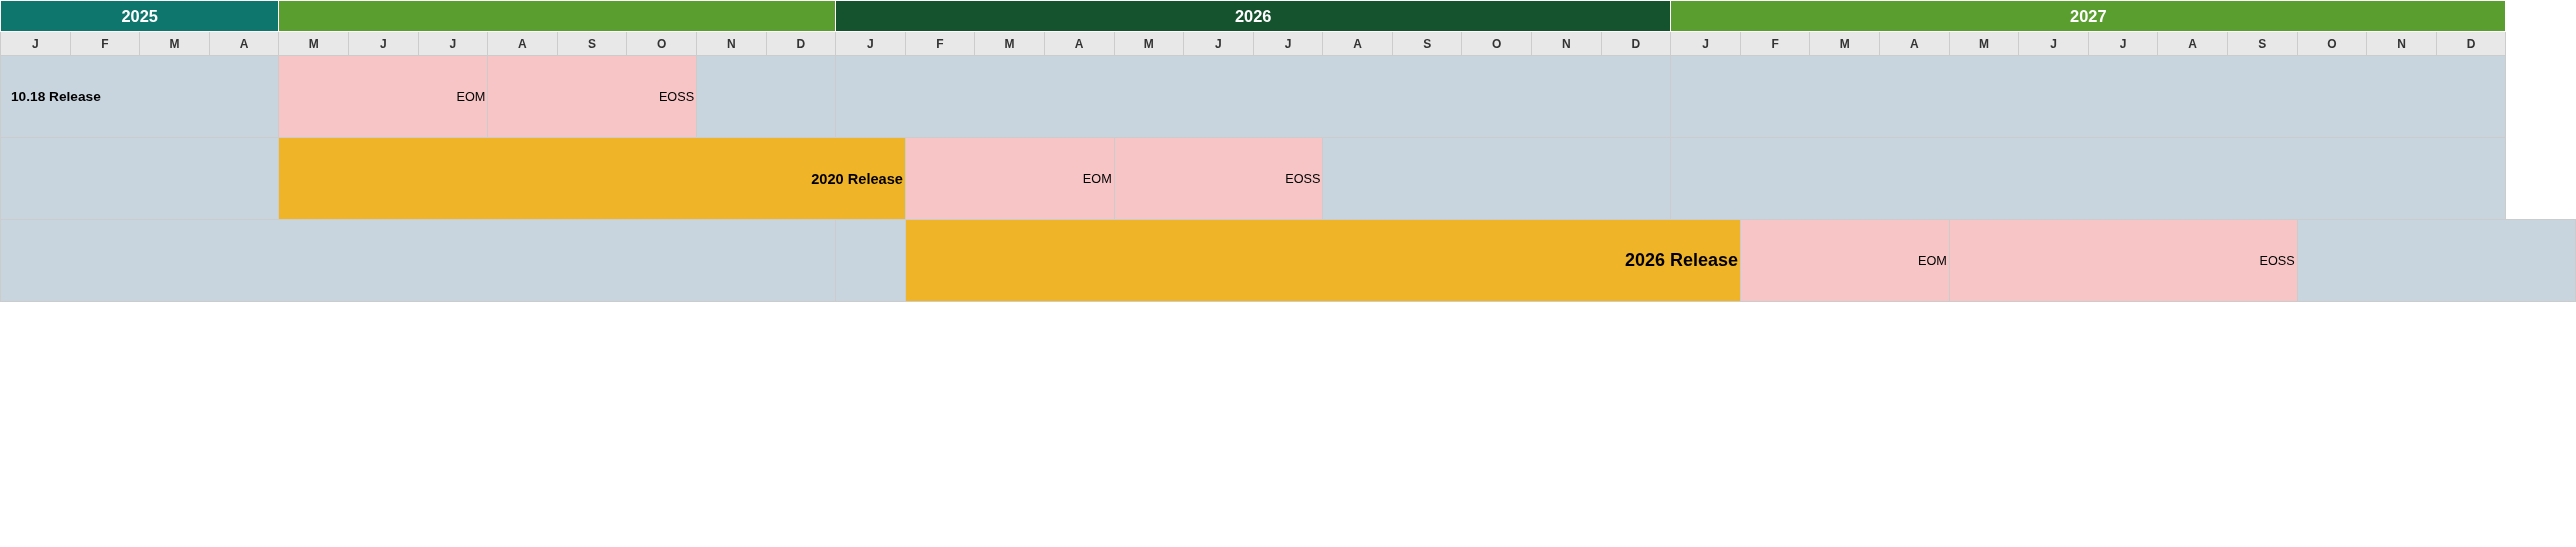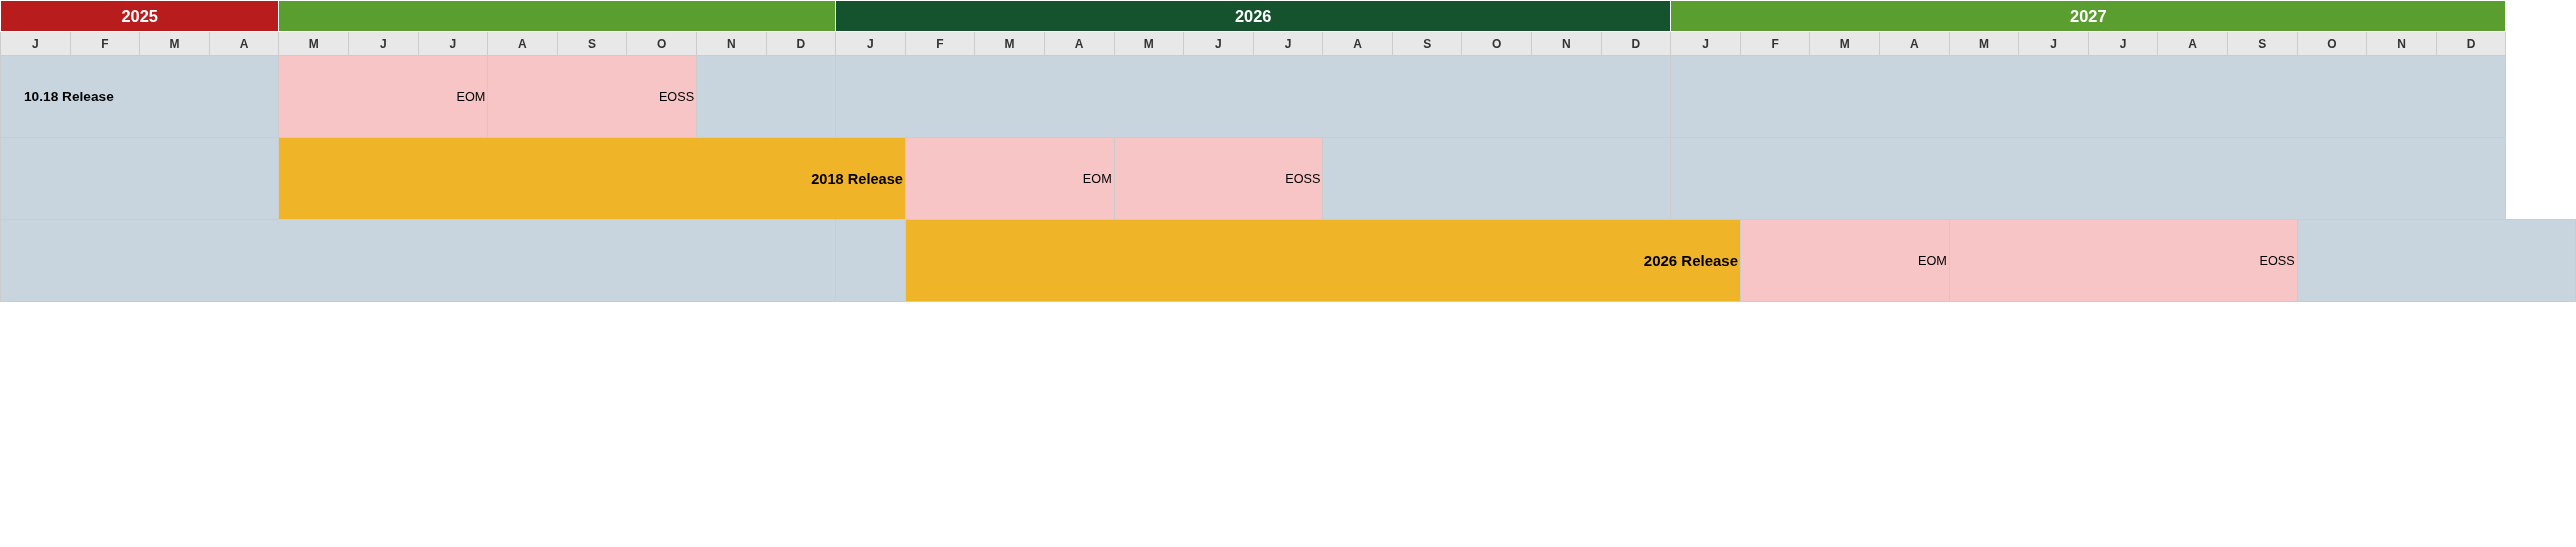--- a/index.html
+++ b/index.html
@@ -54,21 +54,21 @@
     }
   </style>
 </head>
 <body>
 
 <div class="calendar-container">
   <table>
     <thead>
 
       <tr>
-        <th class="year-header" colspan="4" style="background-color:#b91c1c;color:#fff;font-size:16.4px;font-weight:bold;text-align:center;border:0.9px solid #fff;padding:5.5px 0;">2025</th>
+        <th class="year-header" colspan="4" style="background-color:#0f766e;color:#fff;font-size:16.4px;font-weight:bold;text-align:center;border:0.9px solid #fff;padding:5.5px 0;">2025</th>
         <th class="year-header" colspan="8" style="background-color:#5a9e2f;color:#fff;font-size:16.4px;font-weight:bold;text-align:center;border:0.9px solid #fff;padding:5.5px 0;"></th>
         <th class="year-header" colspan="12" style="background-color:#14532d;color:#fff;font-size:16.4px;font-weight:bold;text-align:center;border:1.8px solid #fff;padding:5.5px 0;">2026</th>
         <th class="year-header" colspan="12" style="background-color:#5a9e2f;color:#fff;font-size:16.4px;font-weight:bold;text-align:center;border:1.8px solid #fff;padding:4px 0;">2027</th>
       </tr>
 
       <tr>
 
         <th class="month-header">J</th>
         <th class="month-header">F</th>
         <th class="month-header">M</th>
@@ -106,58 +106,58 @@
         <th class="month-header">S</th>
         <th class="month-header">O</th>
         <th class="month-header">N</th>
         <th class="month-header">D</th>
       </tr>
     </thead>
     <tbody>
 
       <tr>
 
-        <td colspan="4" style="background-color:#c8d4de;font-weight:bold;font-size:13.7px;color:#000;text-align:left;padding-left:23px;height:82px;">
+        <td colspan="4" style="background-color:#c8d4de;font-weight:bold;font-size:13.7px;color:#000;text-align:left;padding-left:10px;height:82px;">
           <span>10.18 Release</span>
         </td>
 
         <td colspan="3" style="background-color:#f7c5c5;font-size:12.7px;height:82px;">EOM</td>
 
         <td colspan="3" style="background-color:#f7c5c5;font-size:12.7px;height:82px;">EOSS</td>
 
         <td colspan="2" style="background-color:#c8d4de;height:82px;"></td>
 
         <td colspan="12" style="background-color:#c8d4de;height:82px;border-left:1.8px solid #aaa;"></td>
 
         <td colspan="12" style="background-color:#c8d4de;height:82px;border-left:1.8px solid #aaa;"></td>
       </tr>
 
       <tr>
 
         <td colspan="4" style="background-color:#c8d4de;height:82px;"></td>
 
         <td colspan="9" style="background-color:#f0b429;font-weight:bold;font-size:14.6px;color:#000;height:82px;">
-          <span>2018 Release</span>
+          <span>2020 Release</span>
         </td>
 
         <td colspan="3" style="background-color:#f7c5c5;font-size:12.7px;height:82px;border-left:1.8px solid #aaa;">EOM</td>
         <td colspan="3" style="background-color:#f7c5c5;font-size:12.7px;height:82px;">EOSS</td>
 
         <td colspan="5" style="background-color:#c8d4de;height:82px;"></td>
 
         <td colspan="12" style="background-color:#c8d4de;height:82px;border-left:1.8px solid #aaa;"></td>
       </tr>
 
       <tr>
 
         <td colspan="12" style="background-color:#c8d4de;height:82px;"></td>
 
         <td colspan="1" style="background-color:#c8d4de;height:82px;border-left:1.8px solid #aaa;"></td>
 
-        <td colspan="12" style="background-color:#f0b429;font-weight:bold;font-size:15px;color:#000;height:82px;">
+        <td colspan="12" style="background-color:#f0b429;font-weight:bold;font-size:18px;color:#000;height:82px;">
           <span>2026 Release</span>
         </td>
 
         <td colspan="3" style="background-color:#f7c5c5;font-size:12.7px;height:82px;border-left:1.8px solid #aaa;">EOM</td>
 
         <td colspan="5" style="background-color:#f7c5c5;font-size:12.7px;height:82px;">EOSS</td>
 
         <td colspan="4" style="background-color:#c8d4de;height:82px;"></td>
       </tr>
     </tbody>

